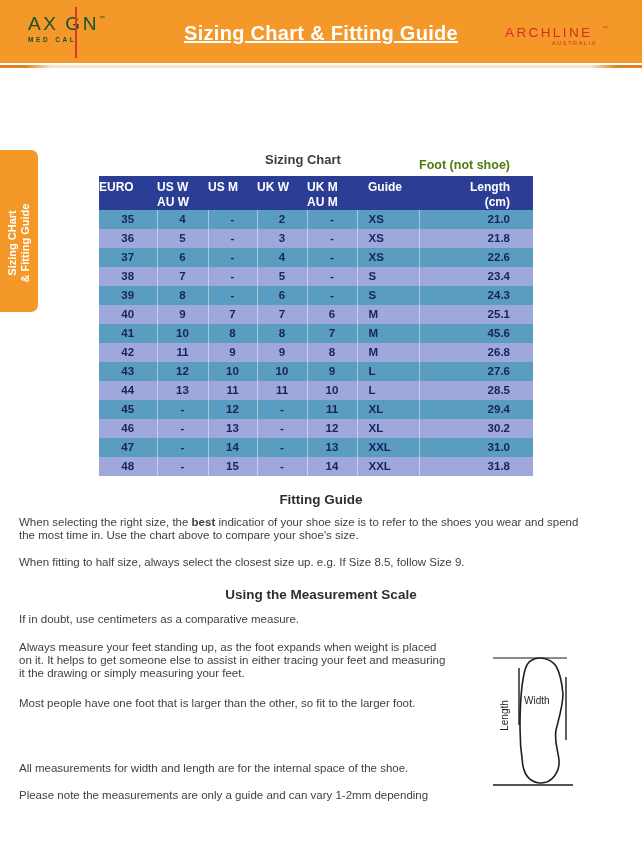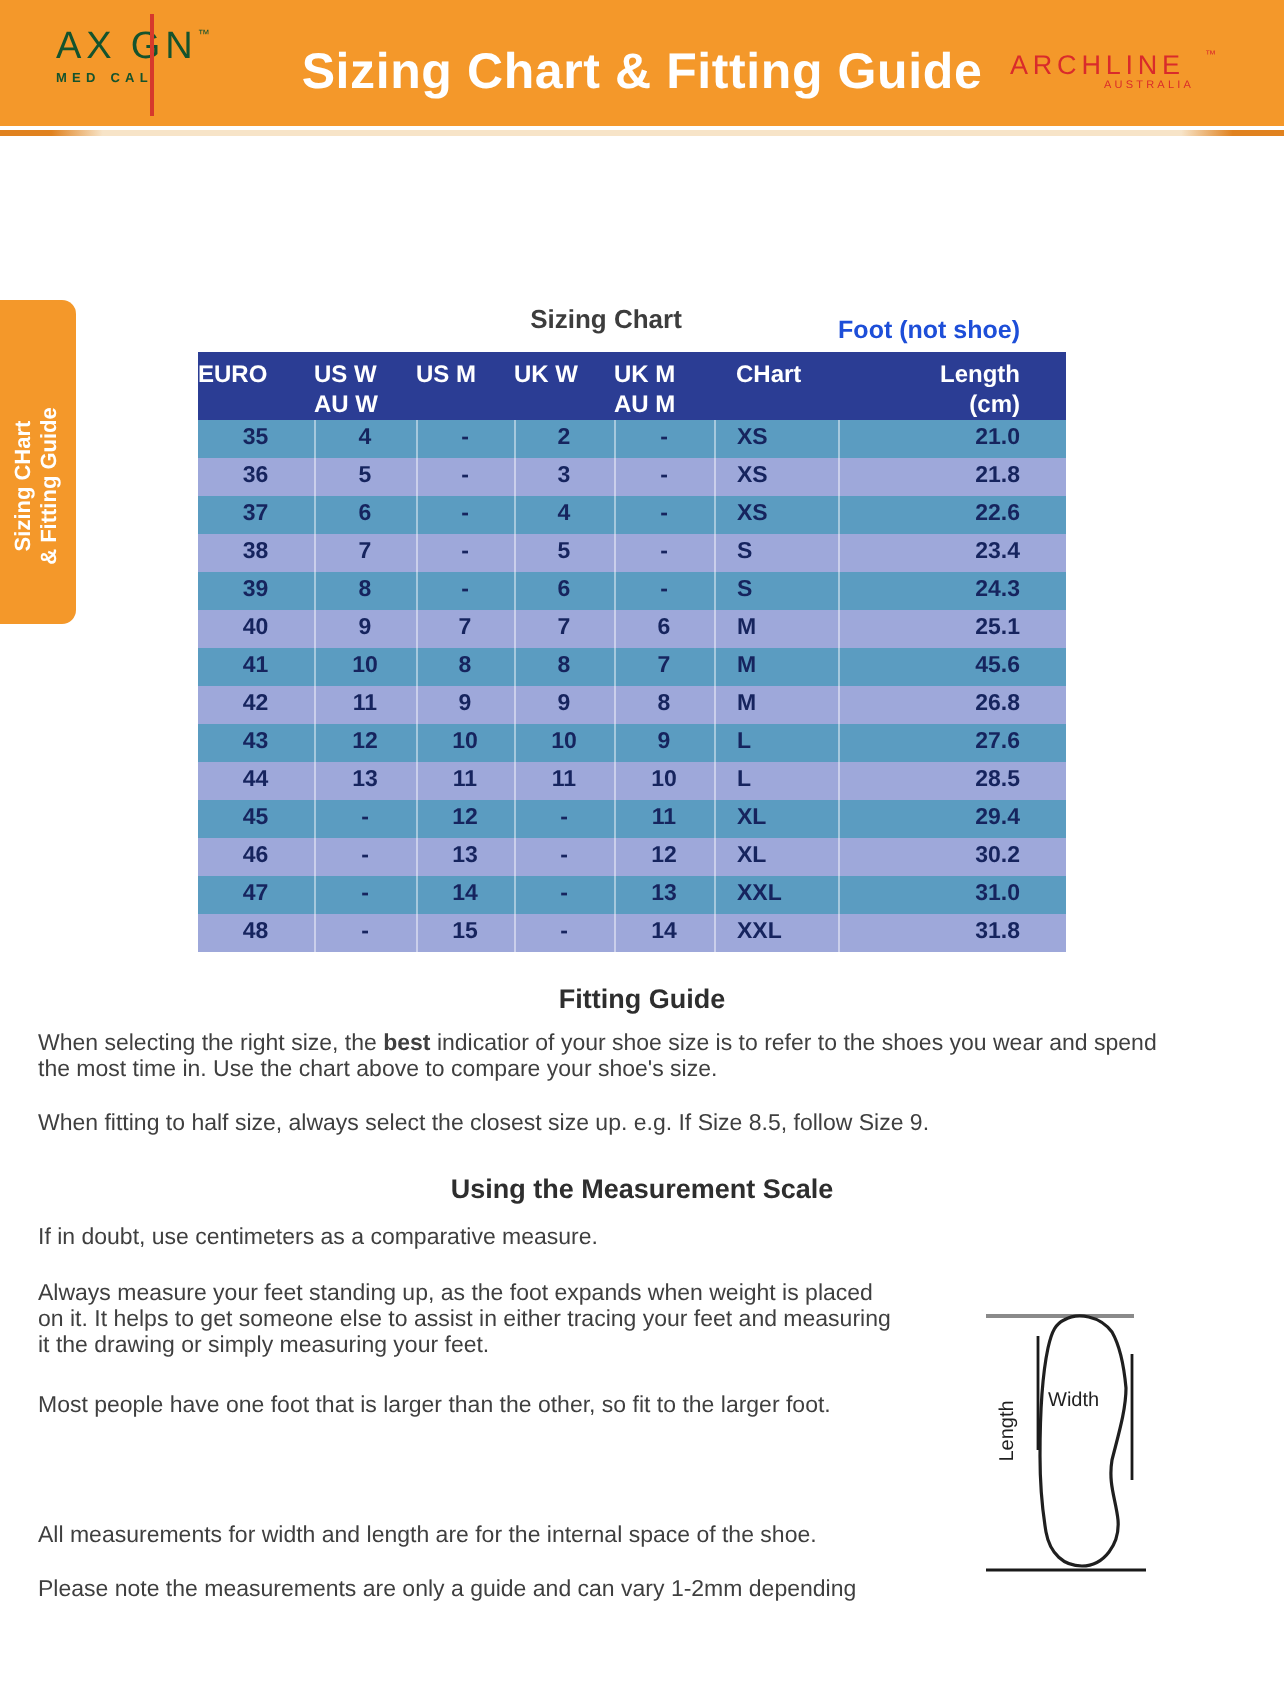--- a/index.html
+++ b/index.html
@@ -17,34 +17,34 @@
   .header-band{position:absolute;left:0;top:0;width:642px;height:63px;background:var(--orange);}
   .header-rule{position:absolute;left:0;top:65px;width:642px;height:3px;
     background:linear-gradient(to right,var(--orange-deep) 0%,var(--orange-deep) 4%,var(--cream) 8%,var(--cream) 92%,var(--orange-deep) 96%,var(--orange-deep) 100%);}
   .axign-logo{position:absolute;left:28px;top:13px;width:110px;height:40px;color:#14532d;}
   .axign-top{display:flex;align-items:flex-start;font-size:19px;font-weight:400;letter-spacing:2.5px;line-height:22px;}
   .axign-gap{display:inline-block;width:7px;}
   .axign-tm{font-size:6px;line-height:8px;margin-top:1px;}
   .axign-bottom{display:flex;margin-top:1px;font-size:6.5px;font-weight:700;letter-spacing:2.6px;line-height:8px;}
   .axign-gap-s{display:inline-block;width:5px;}
   .axign-line{position:absolute;left:47px;top:-6px;width:2px;height:51px;background:var(--red-logo);}
-  .doc-title{position:absolute;left:0;top:22px;width:642px;text-align:center;color:#fff;font-size:25px;font-weight:700;letter-spacing:.3px;}
+  .doc-title{position:absolute;left:0;top:22px;width:642px;text-align:center;color:#fff;font-size:20px;font-weight:700;letter-spacing:.3px;text-decoration:underline;}
   .arch-logo{position:absolute;left:505px;top:25px;width:100px;color:var(--red-arch);}
   .arch-top{display:flex;align-items:flex-start;font-size:13.5px;font-weight:500;letter-spacing:2.4px;line-height:15px;gap:10px;}
   .arch-tm{font-size:5.5px;line-height:6px;margin-top:0;}
   .arch-sub{font-size:5.5px;font-weight:500;letter-spacing:1.6px;text-align:right;margin-top:0;padding-right:8px;}
 
   
   .side-tab{position:absolute;left:0;top:150px;width:38px;height:162px;background:var(--orange);border-radius:0 7px 7px 0;}
   .side-tab-text{position:absolute;left:-62px;top:74px;width:162px;height:38px;transform:rotate(-90deg);
     color:#fff;font-weight:700;font-size:11px;line-height:13.5px;text-align:center;display:flex;flex-direction:column;justify-content:center;}
 
   
   .sizing-title{position:absolute;left:36px;top:152px;width:534px;text-align:center;font-size:13px;font-weight:700;color:#3D3D3D;}
-  .foot-note{position:absolute;top:158px;right:132px;font-size:12.5px;font-weight:700;color:#1d4ed8;}
+  .foot-note{position:absolute;top:158px;right:132px;font-size:12.5px;font-weight:700;color:#4d7c0f;}
   .table-wrap{position:absolute;left:99px;top:176px;width:434px;}
   table.size-table{border-collapse:collapse;width:434px;table-layout:fixed;}
   table.size-table th{background:var(--navy);color:#fff;font-size:12px;font-weight:700;vertical-align:top;padding-top:4px;height:34px;line-height:15px;text-align:left;}
   table.size-table td{height:19px;font-size:11.5px;font-weight:700;color:var(--cell-text);text-align:center;line-height:19px;}
   table.size-table tbody tr{background:var(--teal);}
   table.size-table tbody tr.alt{background:var(--peri);}
   table.size-table tbody td{border-right:1px solid rgba(255,255,255,.45);}
   table.size-table tbody td:last-child{border-right:none;text-align:right;}
   table.size-table th:nth-child(6),table.size-table td:nth-child(6){text-align:left;padding-left:11px;}
   table.size-table th:nth-child(7),table.size-table td:nth-child(7){text-align:right;padding-right:23px;}
@@ -114,21 +114,21 @@
           <col style="width:62px">
           <col style="width:114px">
       </colgroup>
       <thead>
         <tr>
           <th><span>EURO</span><span class="hdr-l2"></span></th>
           <th><span>US W</span><span class="hdr-l2">AU W</span></th>
           <th><span>US M</span><span class="hdr-l2"></span></th>
           <th><span>UK W</span><span class="hdr-l2"></span></th>
           <th><span>UK M</span><span class="hdr-l2">AU M</span></th>
-          <th><span>CHart</span><span class="hdr-l2"></span></th>
+          <th><span>Guide</span><span class="hdr-l2"></span></th>
           <th><span>Length</span><span class="hdr-l2">(cm)</span></th>
         </tr>
       </thead>
       <tbody>
           <tr>
             <td>35</td>
             <td>4</td>
             <td>-</td>
             <td>2</td>
             <td>-</td>

